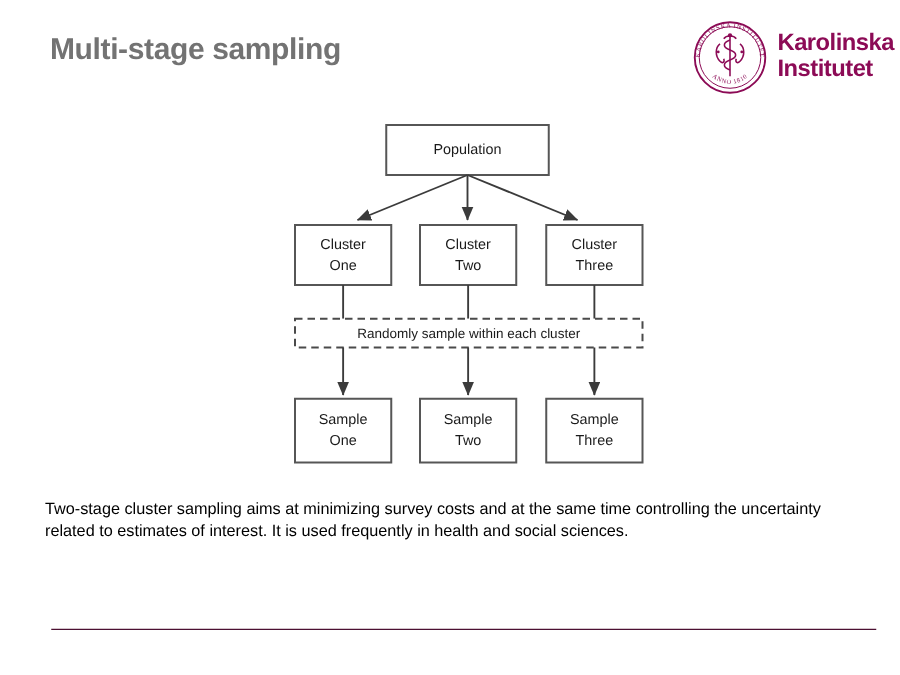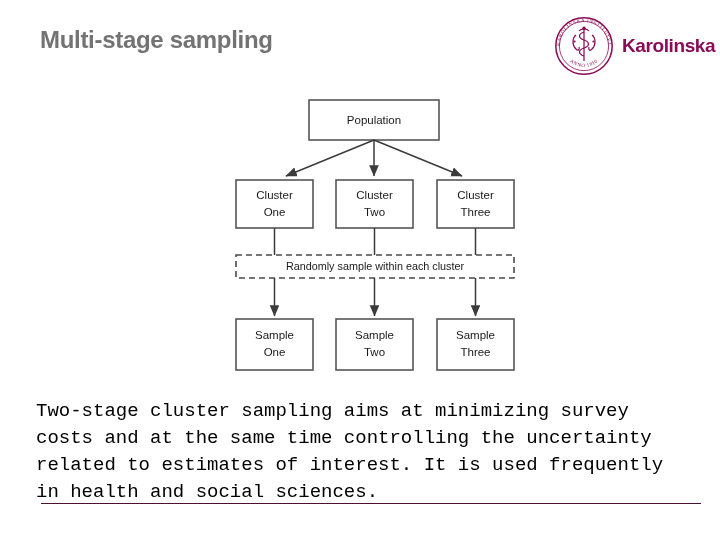--- a/index.html
+++ b/index.html
@@ -97,25 +97,24 @@
     text-anchor: middle;
     dominant-baseline: middle;
   }
 
   
   #body-text {
     position: absolute;
     left: 36px;
     top: 398px;
     width: 652px;
-    font-size: 19px;
+    font-size: 13px;
     line-height: 1.42;
     color: #000000;
     text-align: left;
-    font-family: Liberation Mono, monospace;
   }
 
   
   #footer-rule {
     position: absolute;
     left: 41px;
     top: 503px;
     width: 660px;
     height: 0;
     border-top: 1.6px solid #4C1032;
@@ -151,20 +150,21 @@
     </g>
     <g fill="#8C0B56">
       <circle cx="31" cy="13.2" r="1.7"></circle>
       <circle cx="21.6" cy="26.5" r="1.1"></circle>
       <circle cx="40.4" cy="26.5" r="1.1"></circle>
     </g>
   </svg>
 
   <div id="logo-wordmark">
     <span>Karolinska</span>
+    <span>Institutet</span>
   </div>
 </div>
 
 <div id="diagram">
   <svg width="305" height="290" viewBox="0 0 305 290">
     <defs>
       <marker id="arrow" markerWidth="9" markerHeight="9" refX="7.2" refY="3.2" orient="auto" markerUnits="strokeWidth">
         <path d="M0,0 L7.6,3.2 L0,6.4 z" fill="#3b3b3b"></path>
       </marker>
     </defs>

